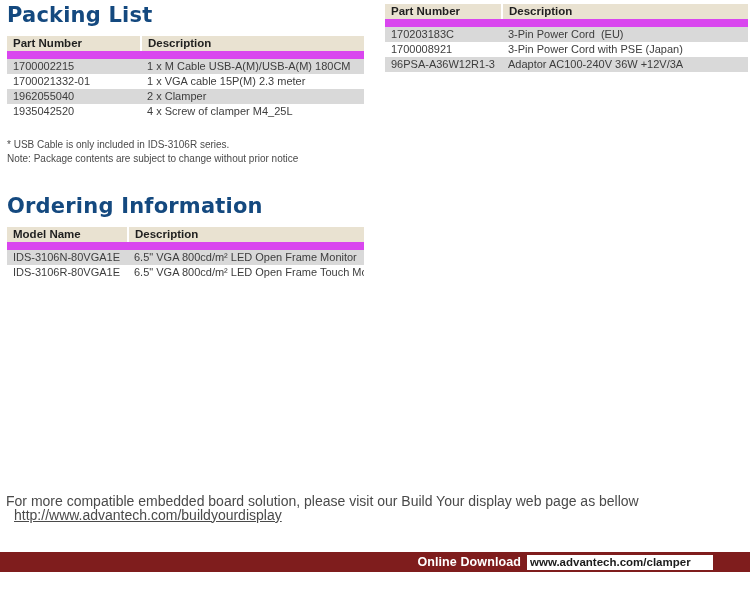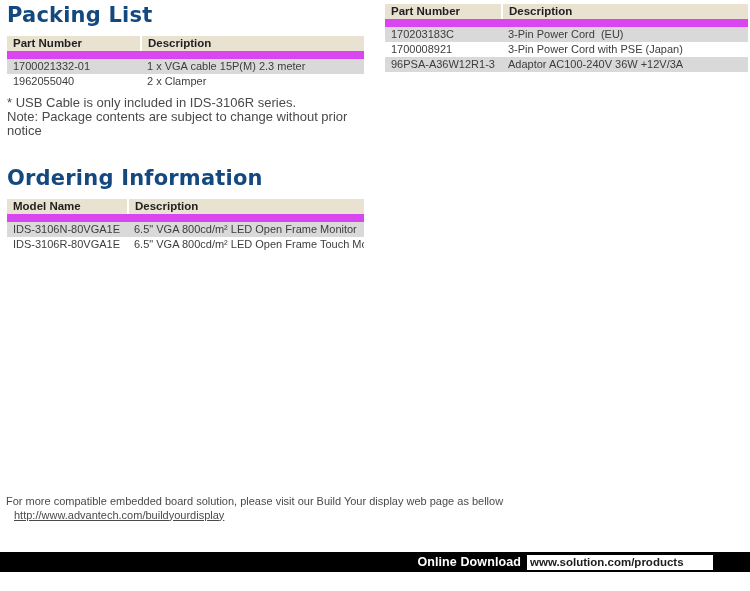--- a/index.html
+++ b/index.html
@@ -51,34 +51,34 @@
     white-space:pre;
     overflow:hidden;
   }
   table.data tbody tr:nth-child(odd)  td { background:#d9d9d9; }
   table.data tbody tr:nth-child(even) td { background:#ffffff; }
 
   .t-pack  th:first-child, .t-pack  td:first-child { width:121px; }
   .t-order th:first-child, .t-order td:first-child { width:108px;margin-top:44px; }
   .t-opt   th:first-child, .t-opt   td:first-child { width:104px; }
 
-  .footnotes { margin-top:7px; font-size:13px; line-height:14px; color:#4a4a4a; }
+  .footnotes { margin-top:19px; font-size:10px; line-height:14px; color:#4a4a4a; }
 
   .page-footer {
     position:absolute; left:6px; top:495px;
-    font-size:11px; line-height:13.5px; color:#4a4a4a;
+    font-size:14px; line-height:13.5px; color:#4a4a4a;
   }
   .page-footer a, .footer-link {
     color:#4a4a4a; text-decoration:underline; cursor:pointer;margin-left:8px;
   }
 
   .download-bar {
     position:absolute; left:0; top:552px;
     width:750px; height:20px;
-    background:#000000;
+    background:#7f1d1d;
     display:flex; align-items:center; justify-content:flex-end;
   }
   .download-label {
     color:#ffffff; font-weight:bold; font-size:12.5px;
     margin-right:6px; letter-spacing:0.1px;
   }
   .download-box {
     width:180px; height:15px;
     background:#ffffff;
     margin-right:37px;
@@ -98,26 +98,34 @@
 
     <table class="data t-pack">
         <thead>
           <tr>
             <th>Part Number</th>
             <th>Description</th>
           </tr>
         </thead>
         <tbody>
           <tr>
+            <td>1700002215</td>
+            <td>1 x M Cable USB-A(M)/USB-A(M) 180CM</td>
+          </tr>
+          <tr>
             <td>1700021332-01</td>
             <td>1 x VGA cable 15P(M) 2.3 meter</td>
           </tr>
           <tr>
             <td>1962055040</td>
             <td>2 x Clamper</td>
+          </tr>
+          <tr>
+            <td>1935042520</td>
+            <td>4 x Screw of clamper M4_25L</td>
           </tr>
         </tbody>
       </table>
 
     <div class="footnotes">
       <div>* USB Cable is only included in IDS-3106R series.</div>
       <div>Note: Package contents are subject to change without prior notice</div>
     </div>
 
     <h1 class="section-title second">Ordering Information</h1>
@@ -168,16 +176,16 @@
       </table>
   </div>
 
   <div class="page-footer">
     <div>For more compatible embedded board solution,  please visit our Build Your display web page as bellow</div>
     <span class="footer-link">http://www.advantech.com/buildyourdisplay</span>
   </div>
 
   <div class="download-bar">
     <span class="download-label">Online Download</span>
-    <span class="download-box">www.solution.com/products</span>
+    <span class="download-box">www.advantech.com/clamper</span>
   </div>
 
 </div>
 
 </body></html>

